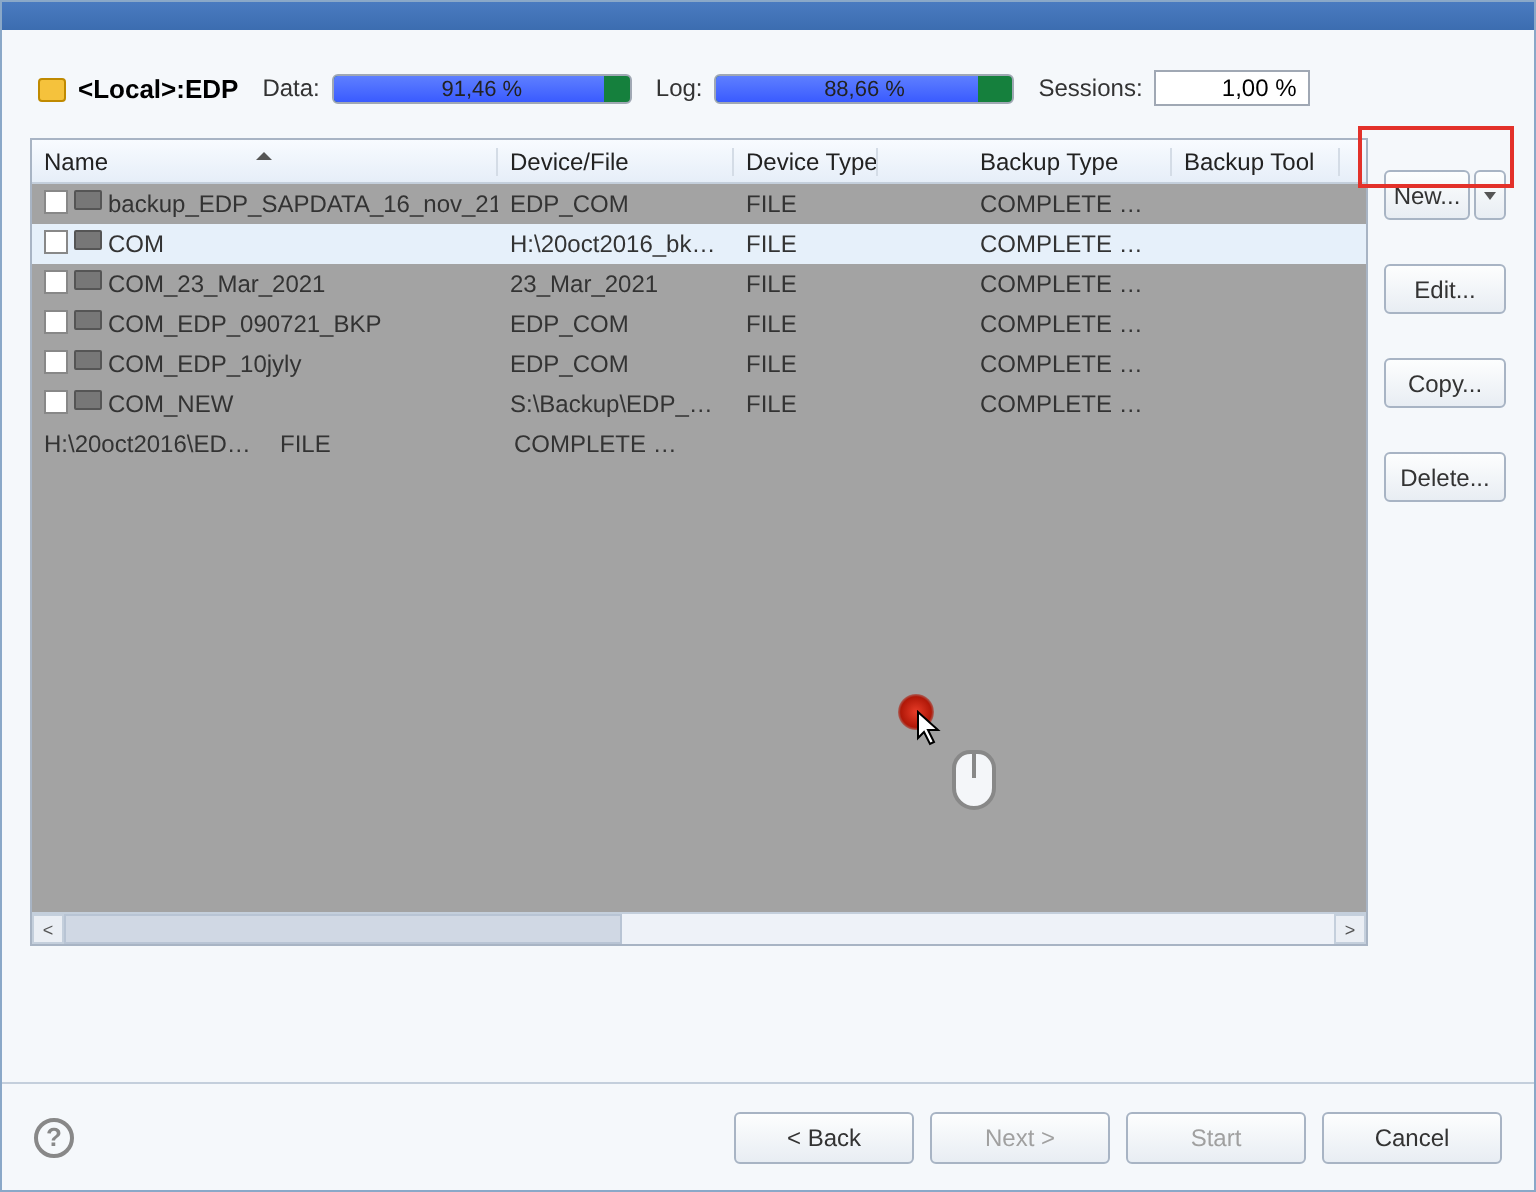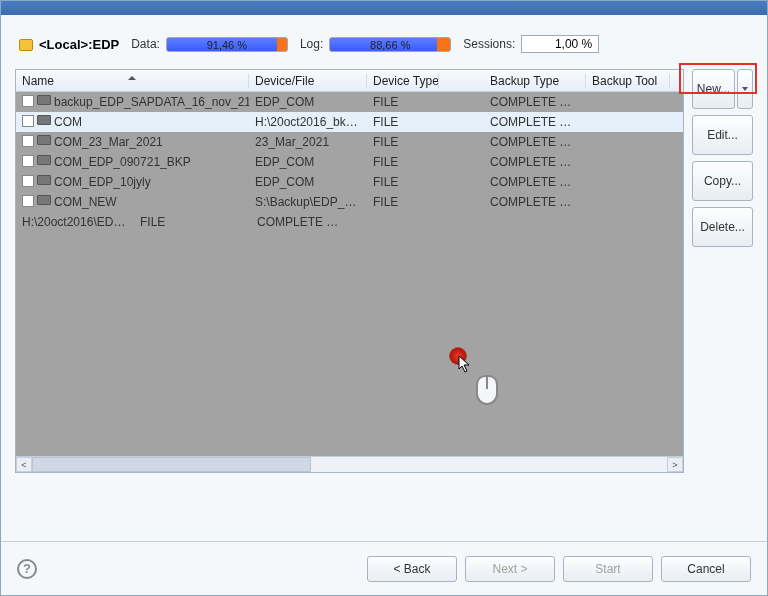--- a/index.html
+++ b/index.html
@@ -33,23 +33,23 @@
     position:absolute;
     width:12px;height:10px;
     background:#f5c23c;
     border:1px solid #c08a00;
     border-radius:2px;
     top:2px;
   }
   .info-label { font-weight: bold; font-size: 13px; }
   .meter-label { font-size: 12px; color:#333; margin-left: 6px;}
   .progress {
-    width: 122px; height: 15px;
+    width: 150px; height: 15px;
     border: 1px solid #a0a8b4;
-    background: #f97316;
+    background: #15803d;
     position: relative;
     border-radius: 3px;
     overflow: hidden;
   }
   .progress .fill {
     position:absolute; left:0; top:0; bottom:0;
     background: linear-gradient(#5e7fff,#3a5bff);
   }
   .progress .pct {
     position:absolute; width:100%; text-align:center;
@@ -139,26 +139,27 @@
     flex:1; background:#eef2f8; position:relative;
   }
   .hthumb {
     position:absolute; left:0; top:0; bottom:0; width:44%;
     background:#d0d8e4; border:1px solid #b8c4d4;
   }
   .side-buttons {
     width:70px; display:flex; flex-direction:column; gap:6px;
   }
   .btn {
-    height:40px; border:1px solid #a8b4c4;
+    height:25px; border:1px solid #a8b4c4;
     background:linear-gradient(#fdfefe,#e8edf3);
     font-size:12px; font-family:inherit;
     border-radius:3px;
     color:#333;
     cursor:pointer;
+    margin-top:16px;
   }
   .btn-row { display:flex; gap:2px; }
   .btn-dd { width:16px; padding:0; display:flex;align-items:center;justify-content:center;}
   .btn-dd::after { content:''; width:0;height:0;border-left:3px solid transparent;border-right:3px solid transparent;border-top:4px solid #555;}
   .highlight { position:absolute; border:2px solid #e3312a; pointer-events:none; }
   .highlight.new { top:62px; right:10px; width:78px; height:31px; }
 
   .footer {
     position:absolute; left:0; right:0; bottom:0;
     border-top:1px solid #c4cfdc;

